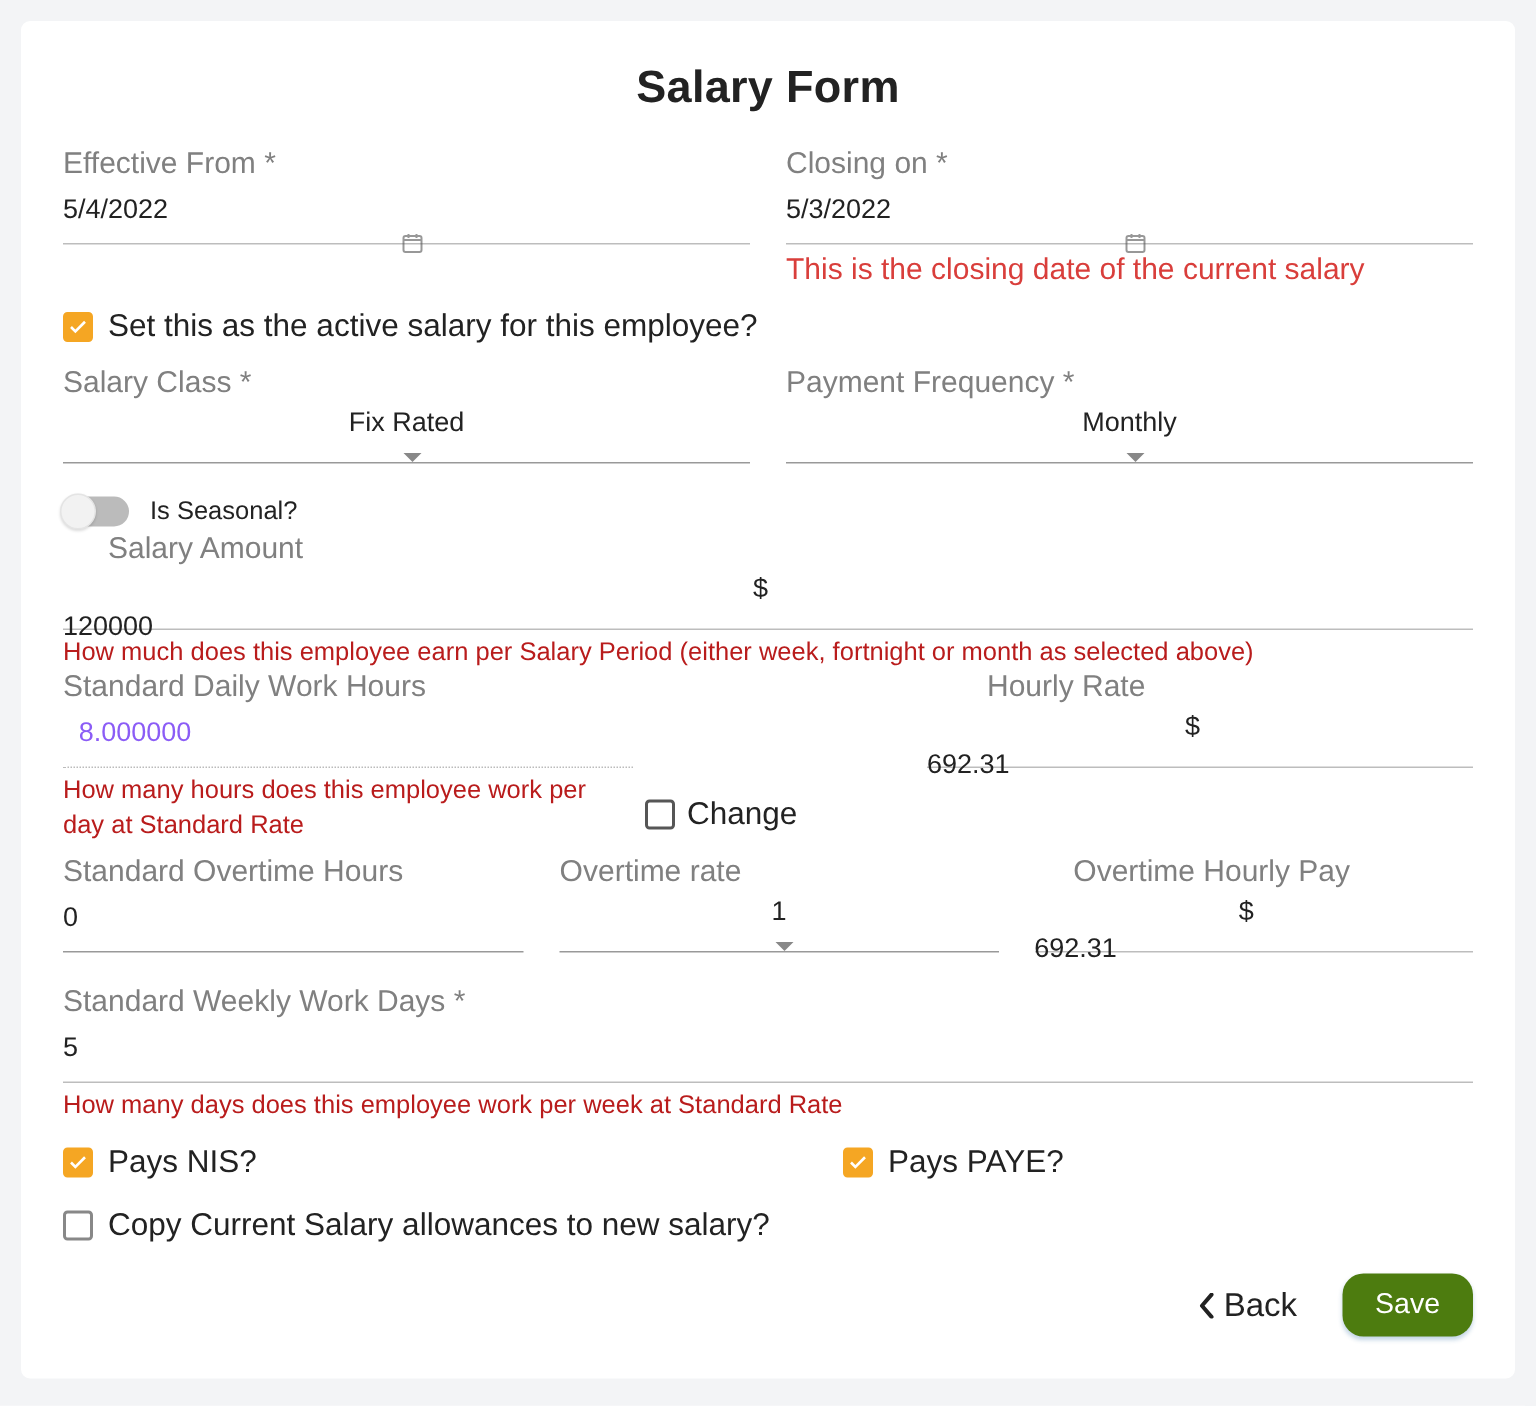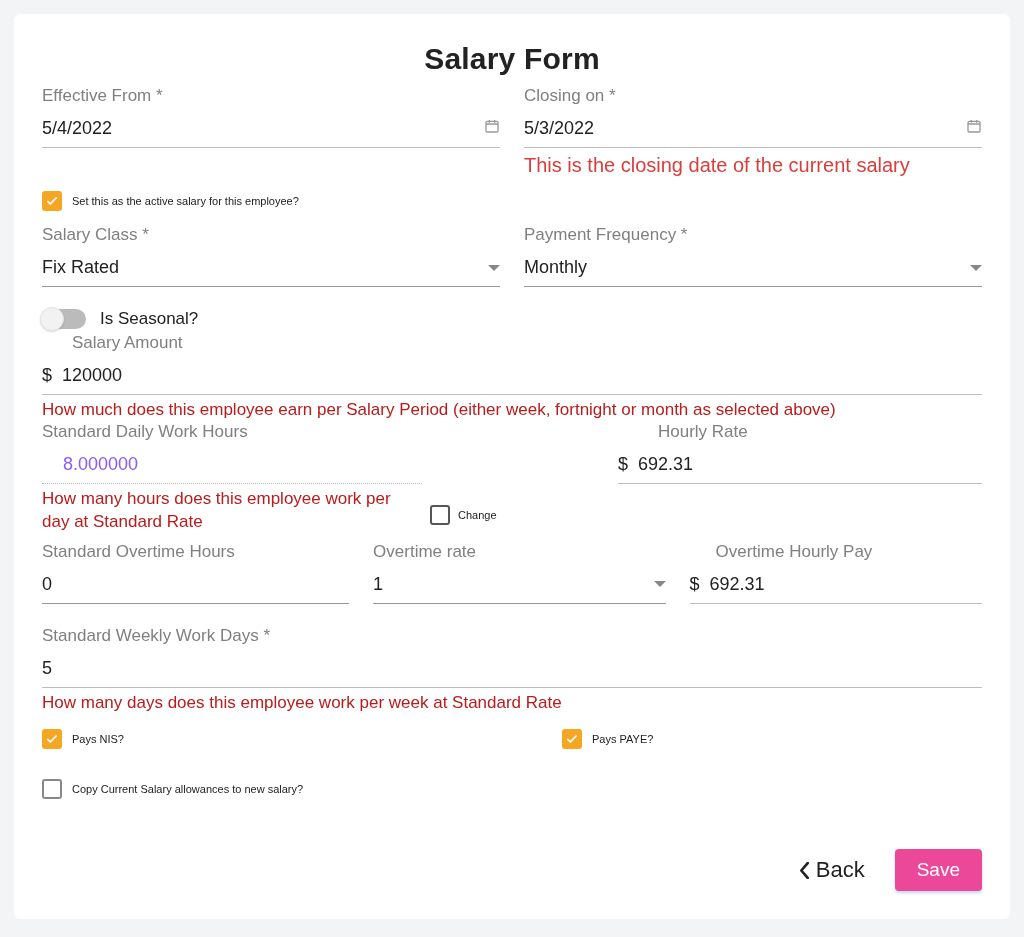--- a/index.html
+++ b/index.html
@@ -19,42 +19,43 @@
     background: #fff;
     border-radius: 6px;
     padding: 22px 28px 28px 28px;
     min-height: 905px;
     position: relative;
   }
   h1.title {
     text-align: center;
     font-size: 30px;
     font-weight: 700;
-    margin: 6px 0 10px 0;
+    margin: 6px 0 22px 0;
     letter-spacing: 0.2px;
   }
   .row {
     display: flex;
     gap: 24px;
     margin-bottom: 8px;
   }
   .col { flex: 1; display: flex; flex-direction: column; }
   .col-auto { display: flex; flex-direction: column; }
   .label {
-    font-size: 17px;
+    font-size: 20px;
     color: #808080;
     margin-bottom: 4px;
   }
   .field {
     display: flex;
     align-items: center;
     border-bottom: 1px solid #999;
     height: 38px;
     font-size: 18px;
     color: #222;
+    flex-direction: column;
   }
   .field.dotted {
     border-bottom: 1px dotted #bbb;
   }
   .field.lighter {
     border-bottom-color: #bdbdbd;
   }
   .field input {
     border: none;
     outline: none;
@@ -91,21 +92,21 @@
     align-items: center;
     justify-content: center;
     cursor: pointer;
   }
   .checkbox.checked {
     background: #f5a623;
     border-color: #f5a623;
   }
   .checkbox.checked svg { display: block; }
   .checkbox svg { display: none; width: 14px; height: 14px; }
-  .checkbox-label { font-size: 11px; color: #222; }
+  .checkbox-label { font-size: 21px; color: #222; }
   .dropdown-caret {
     width: 0; height: 0;
     border-left: 6px solid transparent;
     border-right: 6px solid transparent;
     border-top: 6px solid #888;
     margin-left: 8px;
   }
   .calendar-icon {
     width: 16px; height: 16px; opacity: .6;
     margin-left: 8px;
@@ -144,26 +145,26 @@
     cursor: pointer;
   }
   .back-btn {
     display: flex; align-items: center; gap: 6px;
     font-size: 22px; cursor: pointer;
     padding: 6px 12px;
     border-radius: 4px;
   }
   .back-btn svg { width: 11px; height: 17px; }
   .save-btn {
-    background: #ec4899;
+    background: #4d7c0f;
     color: #fff;
     font-size: 19px;
     border: none;
     padding: 10px 22px;
-    border-radius: 4px;
+    border-radius: 14px;
     cursor: pointer;
     box-shadow: 0 2px 3px rgba(60,120,170,.3);
   }
   .actions {
     position: absolute;
     right: 28px;
     bottom: 28px;
     display: flex;
     align-items: center;
     gap: 18px;
@@ -316,21 +317,21 @@
           <div class="checkbox checked">
             <svg viewBox="0 0 24 24" fill="none" stroke="#fff" stroke-width="3">
                 <polyline points="4 12 9 17 20 6"></polyline>
               </svg>
           </div>
           <span class="checkbox-label">Pays PAYE?</span>
         </div>
       </div>
     </div>
 
-    <div class="checkbox-row" style="margin-top:24px;">
+    <div class="checkbox-row" style="margin-top:12px;">
       <div class="checkbox">
         
       </div>
       <span class="checkbox-label">Copy Current Salary allowances to new salary?</span>
     </div>
 
     <div class="actions">
       <div class="back-btn">
         <svg viewBox="0 0 10 16">
             <path d="M8 1 L2 8 L8 15" fill="none" stroke="#222" stroke-width="2.5" stroke-linecap="round" stroke-linejoin="round"></path>

